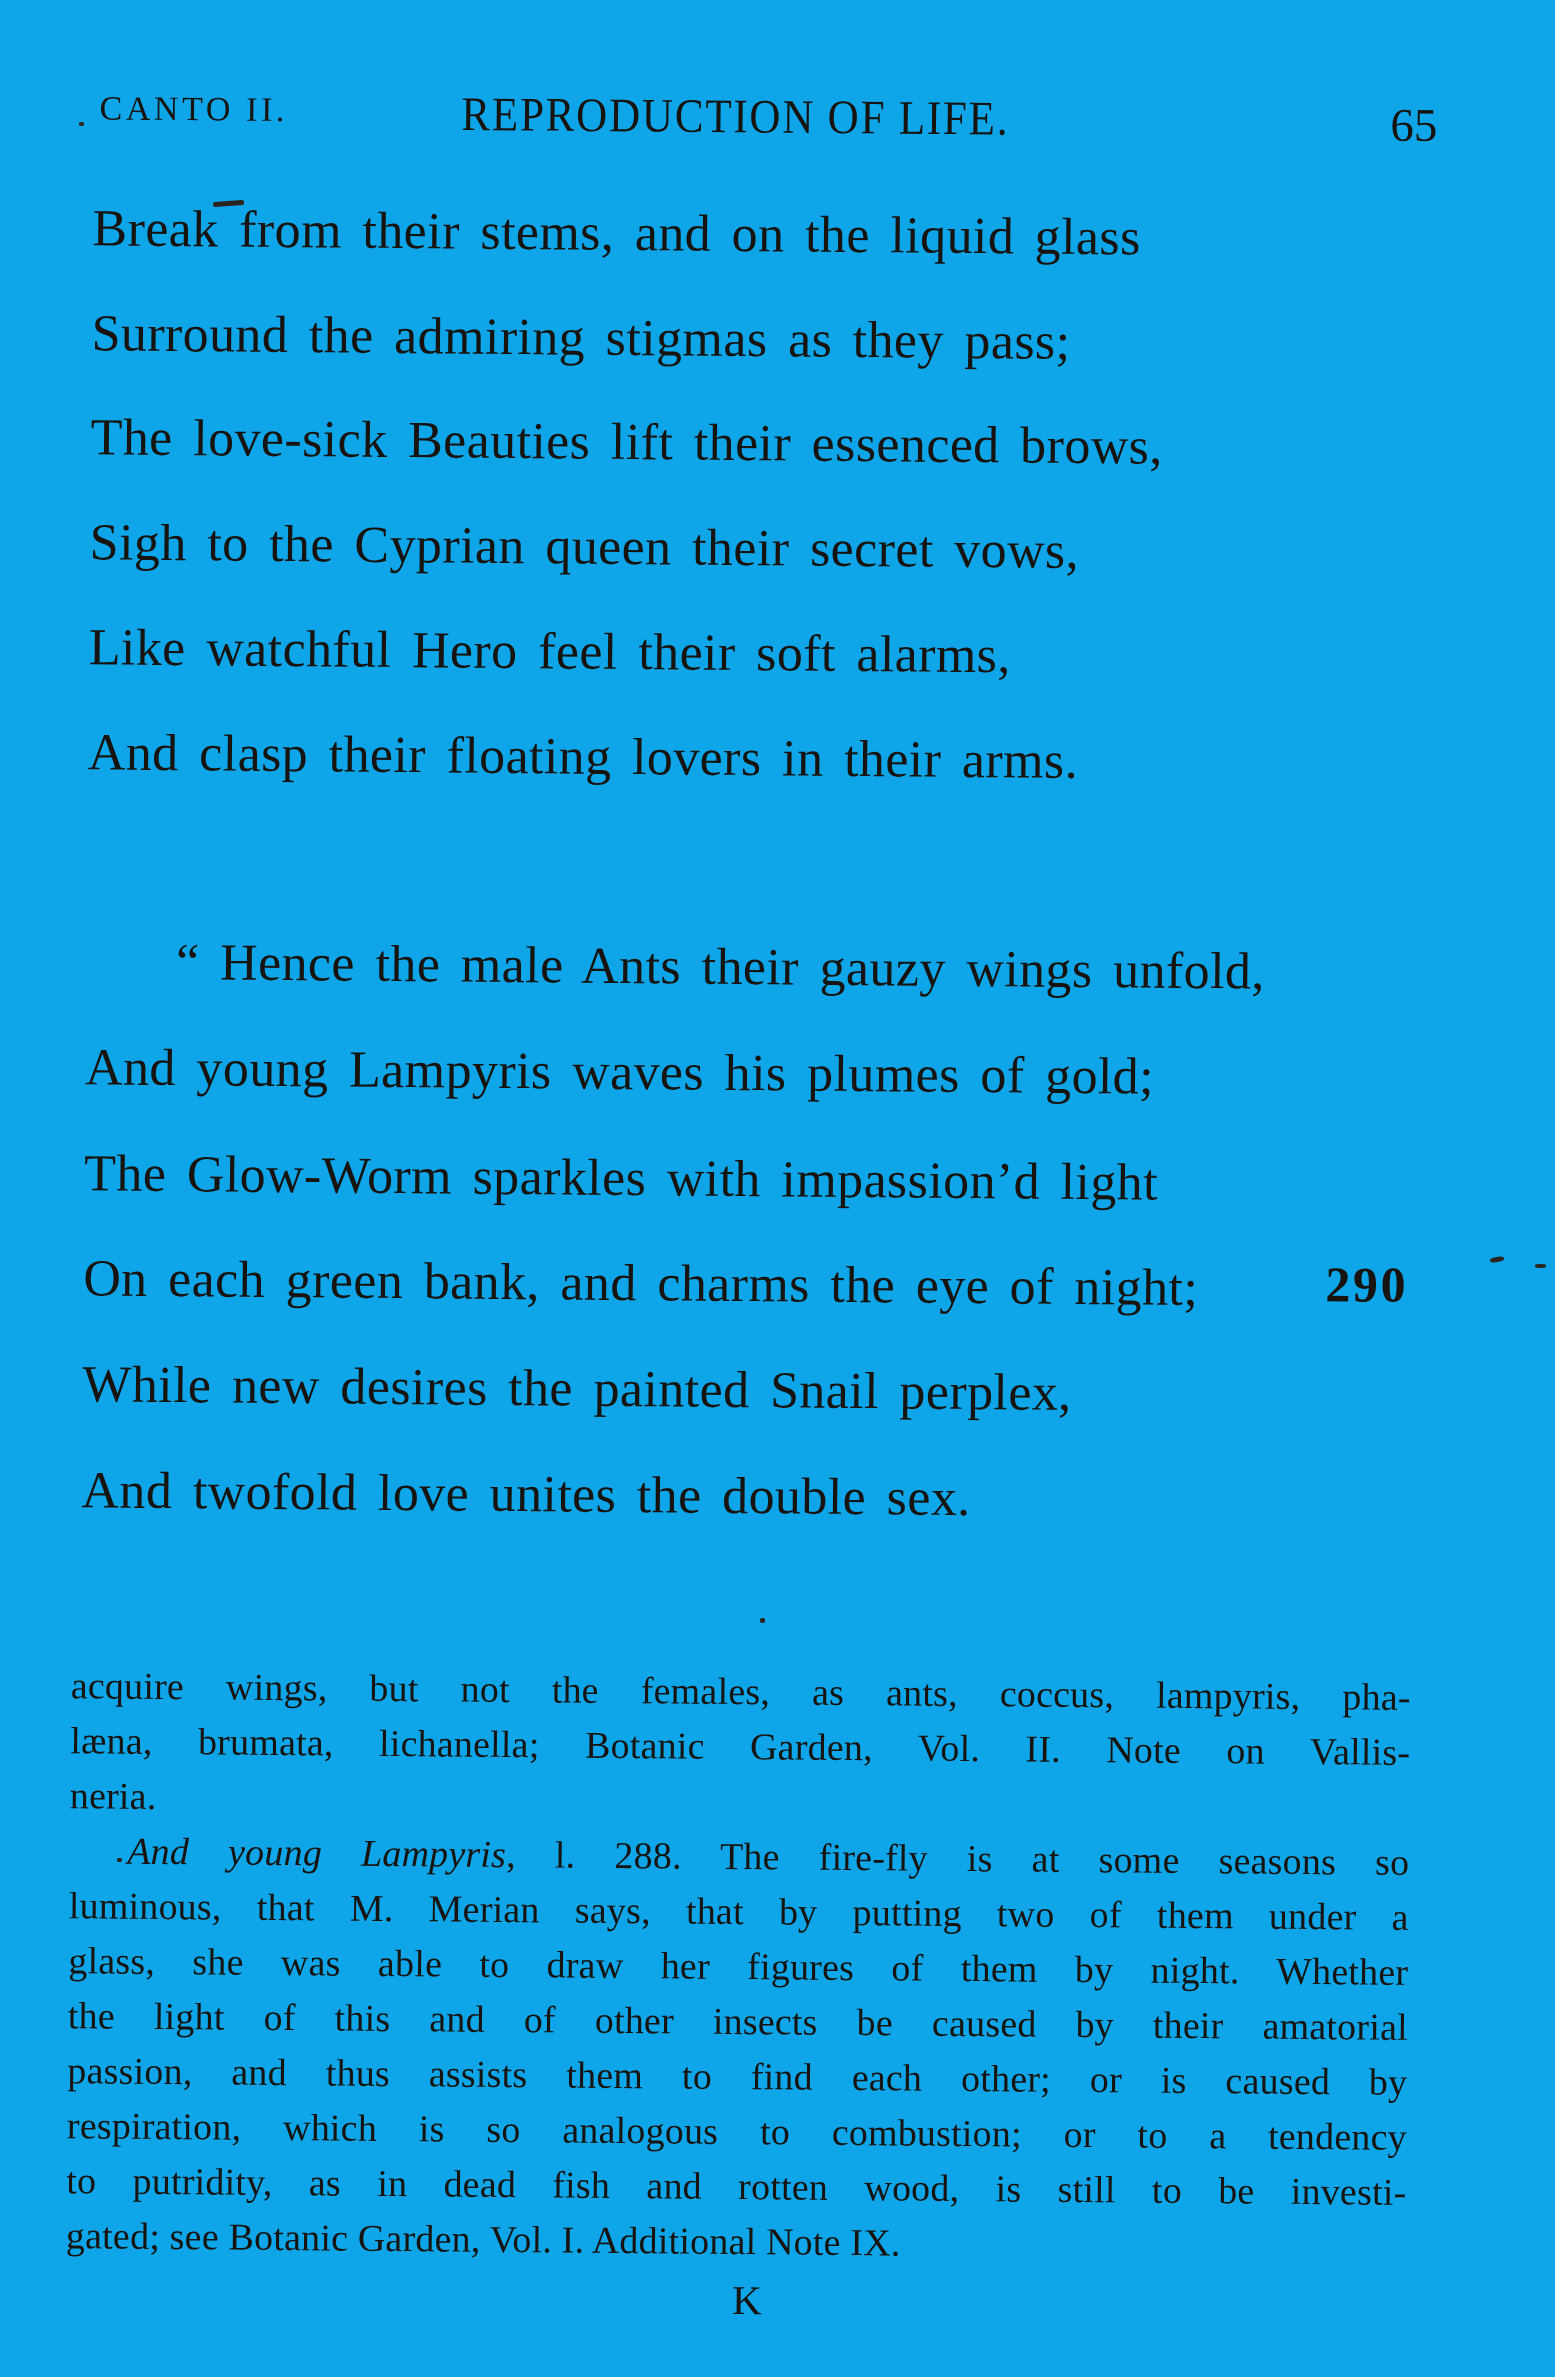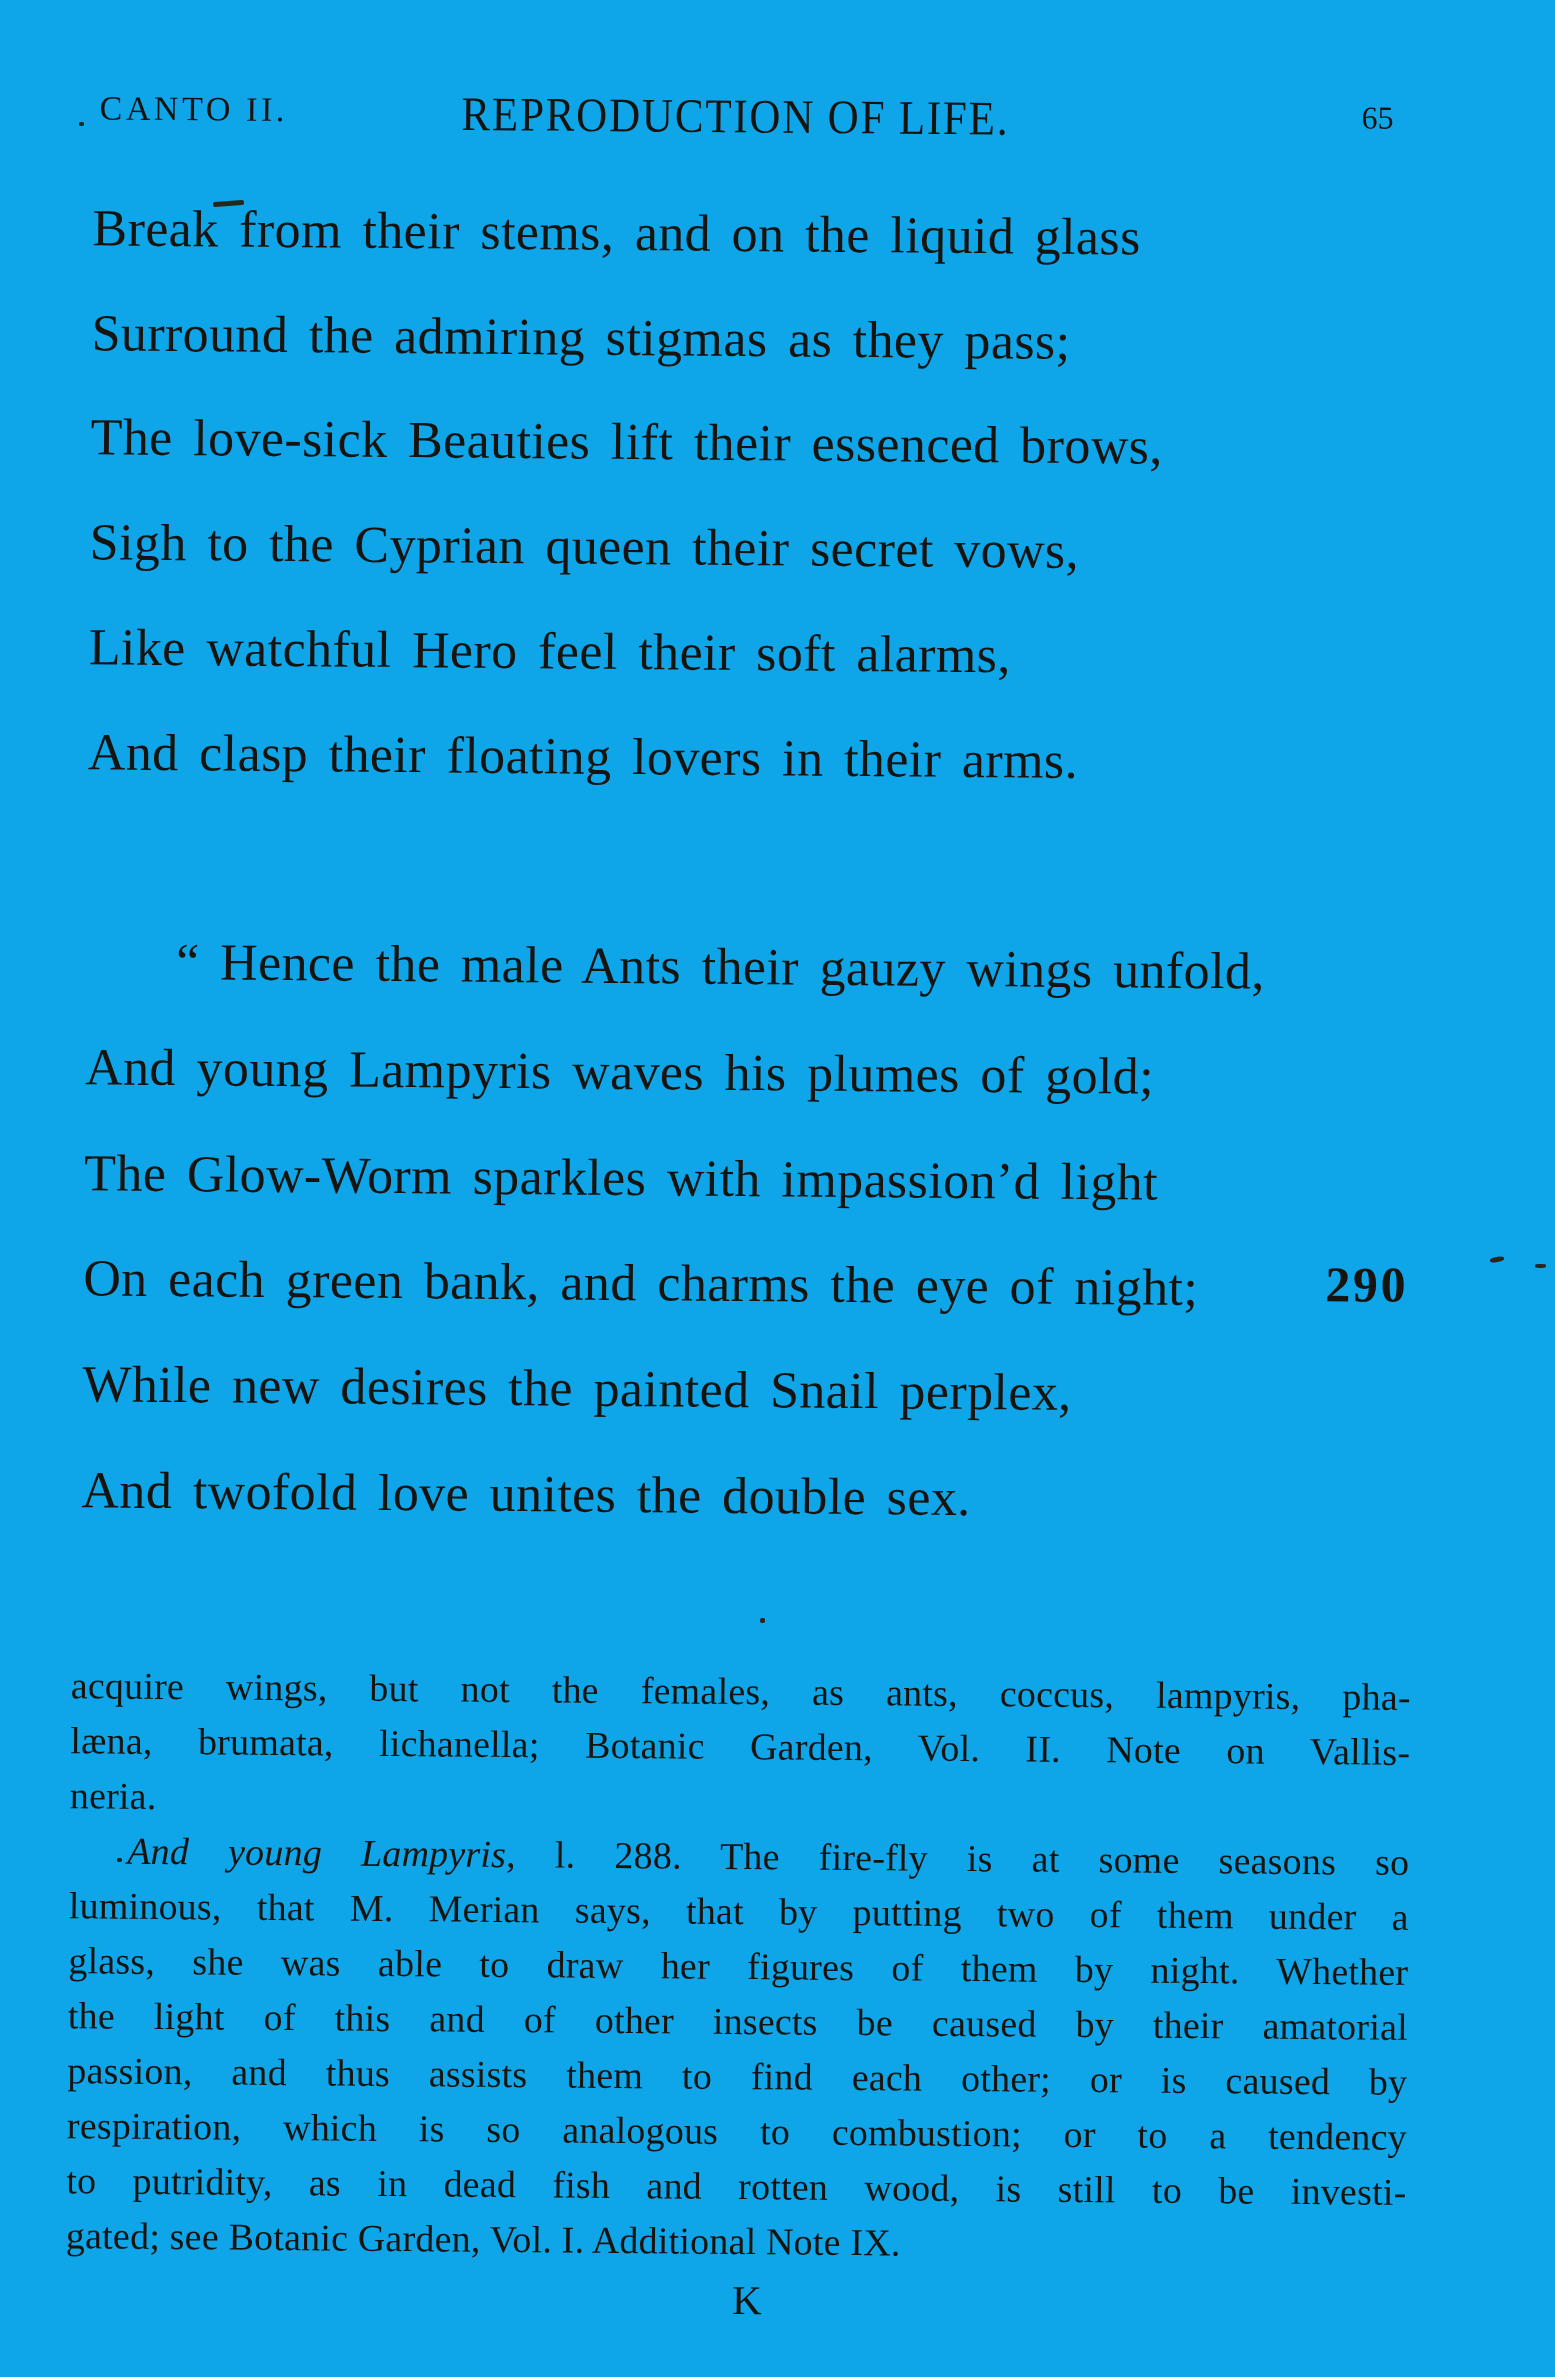--- a/index.html
+++ b/index.html
@@ -23,22 +23,22 @@
     font-size:34px;letter-spacing:3.6px;line-height:1;
     white-space:nowrap;
   }
   .head-title{
     position:absolute;left:462px;top:86px;
     font-size:43px;letter-spacing:1.8px;line-height:1;
     transform:scaleY(1.12);transform-origin:0 0;
     white-space:nowrap;
   }
   .pagenum{
-    position:absolute;left:1362px;top:90px;
-    font-size:32px;line-height:1;
+    position:absolute;left:1391px;top:90px;
+    font-size:47px;line-height:1;
   }
   
   .poem-line{
     position:absolute;left:94px;
     font-size:52px;line-height:1;
     letter-spacing:0.4px;word-spacing:7.2px;
     white-space:nowrap;
   }
   .l1{top:202px;} .l2{top:307px;} .l3{top:411px;}
   .l4{top:516px;} .l5{top:621px;} .l6{top:726px;}

